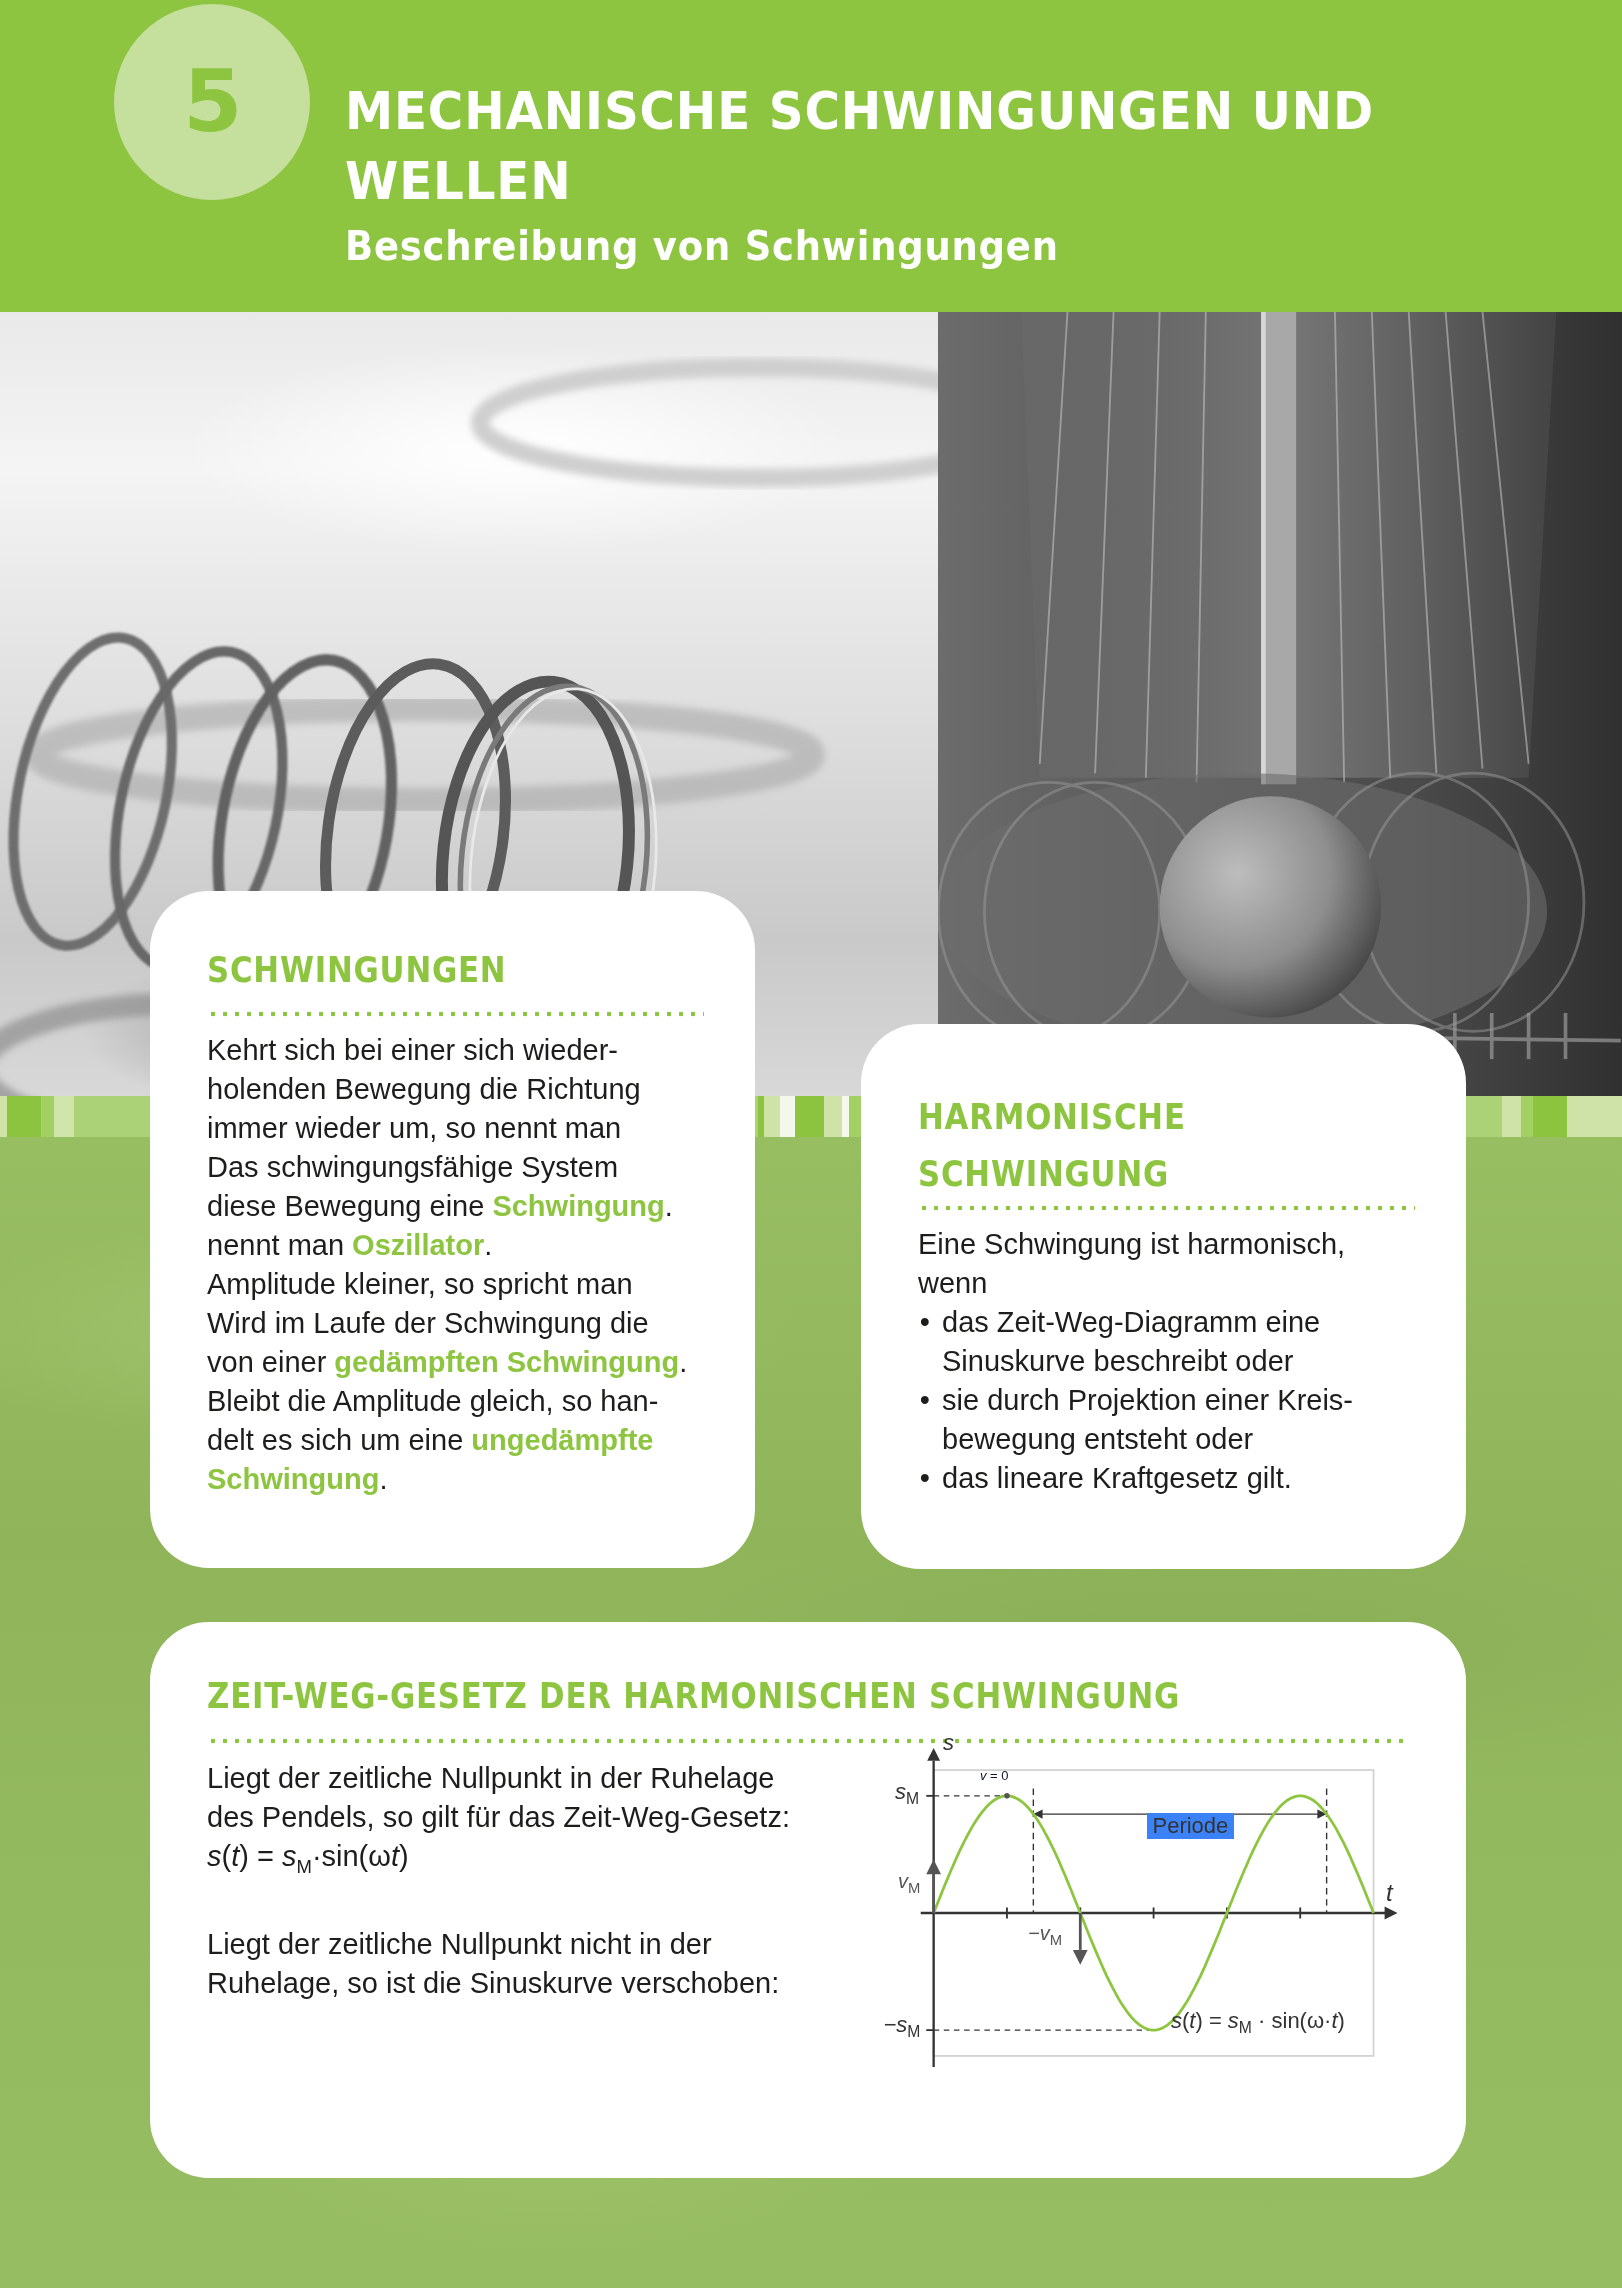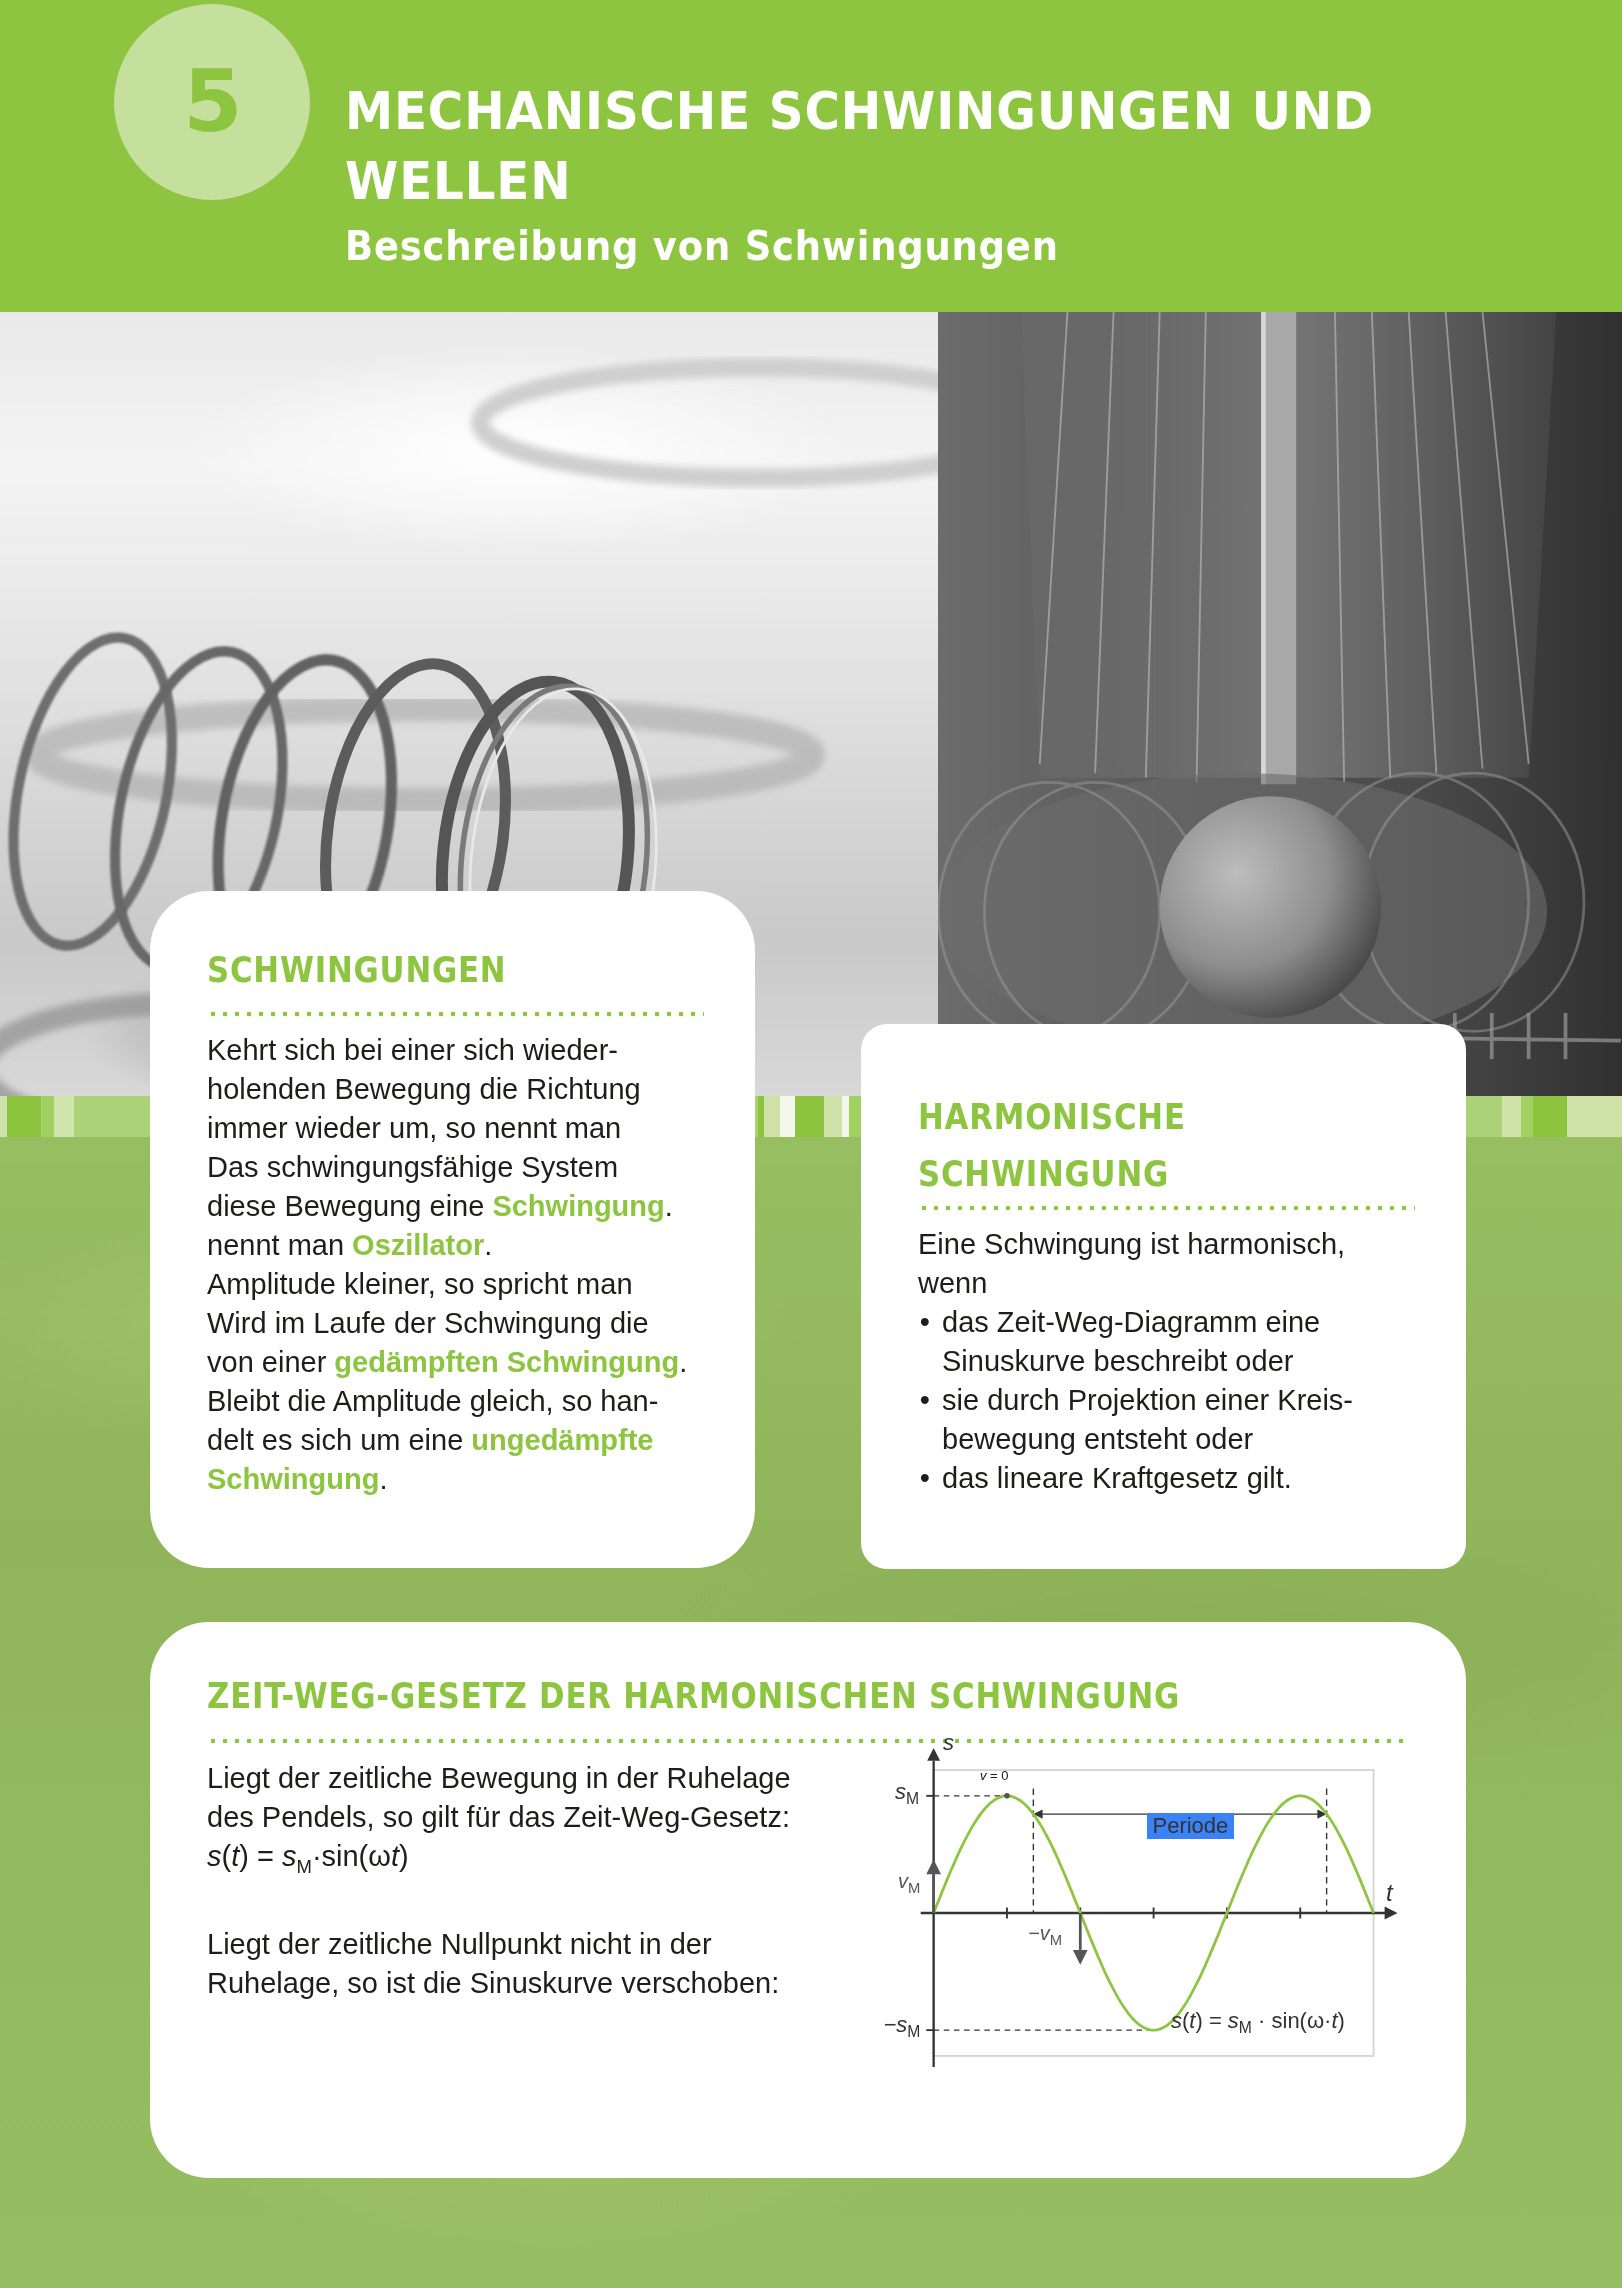--- a/index.html
+++ b/index.html
@@ -89,21 +89,21 @@
   }
   .body-text {
     font-family: "Liberation Sans", sans-serif; font-size: 29px; line-height: 39px;
     color: #1d1d1b; white-space: nowrap;
   }
   .hl { color: #8dc540; font-weight: bold; }
 
   .card-schwingungen { left: 150px; top: 860px; width: 605px; height: 677px; }
   .card-schwingungen .card-title { position: absolute; left: 57px; top: 65px; }
   .card-schwingungen .dots { position: absolute; left: 57px; top: 980px; }
-  .card-harmonisch { left: 861px; top: 993px; width: 605px; height: 545px; border-radius: 26px; }
+  .card-harmonisch { left: 861px; top: 993px; width: 605px; height: 545px; }
   .card-zeitweg { left: 150px; top: 1591px; width: 1316px; height: 556px; }
 
   ul.bullets { list-style: none; }
   ul.bullets li { position: relative; padding-left: 24px; }
   ul.bullets li::before {
     content: "•"; position: absolute; left: 1.8px; top: 0;
   }
 
   .formula i { font-style: italic; }
   .formula sub { font-size: 18.5px; vertical-align: -7.4px; }
@@ -269,21 +269,21 @@
         <div>das lineare Kraftgesetz gilt.</div>
       </li>
     </ul>
   </div>
 </div>
 
 <div class="card card-zeitweg">
   <div class="card-title" style="position:absolute;left:57px;top:54px;">ZEIT-WEG-GESETZ DER HARMONISCHEN SCHWINGUNG</div>
   <div class="dots" style="position:absolute;left:57px;top:116px;width:1202px;"></div>
   <div class="body-text" style="position:absolute;left:57px;top:137px;">
-    <div>Liegt der zeitliche Bewegung in der Ruhelage</div>
+    <div>Liegt der zeitliche Nullpunkt in der Ruhelage</div>
     <div>des Pendels, so gilt für das Zeit-Weg-Gesetz:</div>
     <div class="formula"><i>s</i>(<i>t</i><span>) = </span><i>s</i><sub>M</sub><span>·sin(ω</span><i>t</i><span>)</span></div>
     <div style="height:39px;"></div>
     <div>Liegt der zeitliche Nullpunkt nicht in der</div>
     <div>Ruhelage, so ist die Sinuskurve verschoben:</div>
   </div>
 </div>
 
 <div class="graph">
   <svg id="graph-svg" width="554" height="332" viewBox="0 0 600 360">

